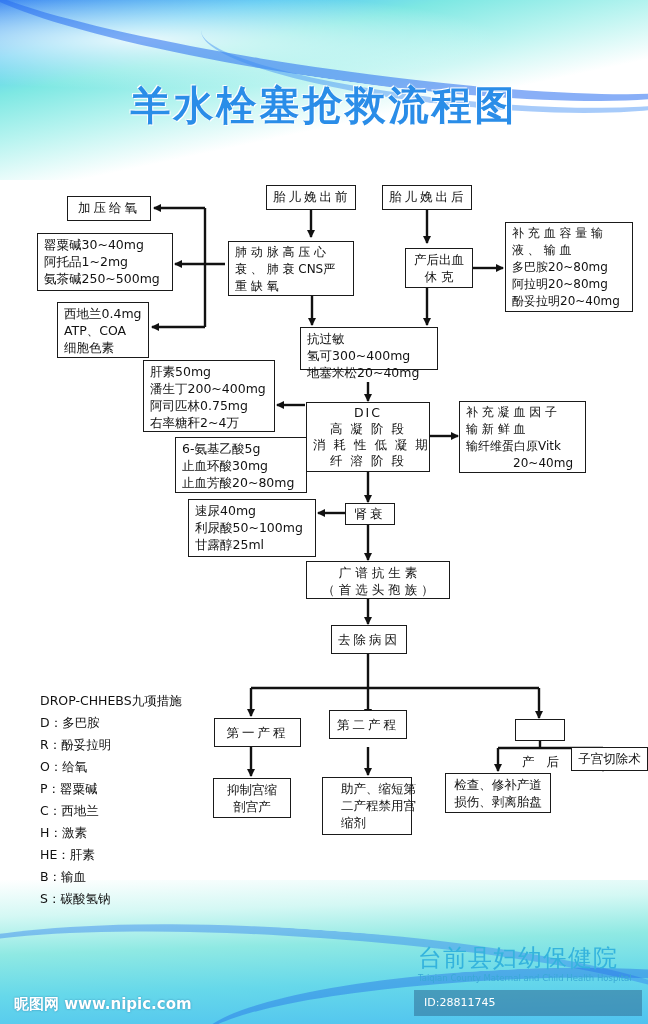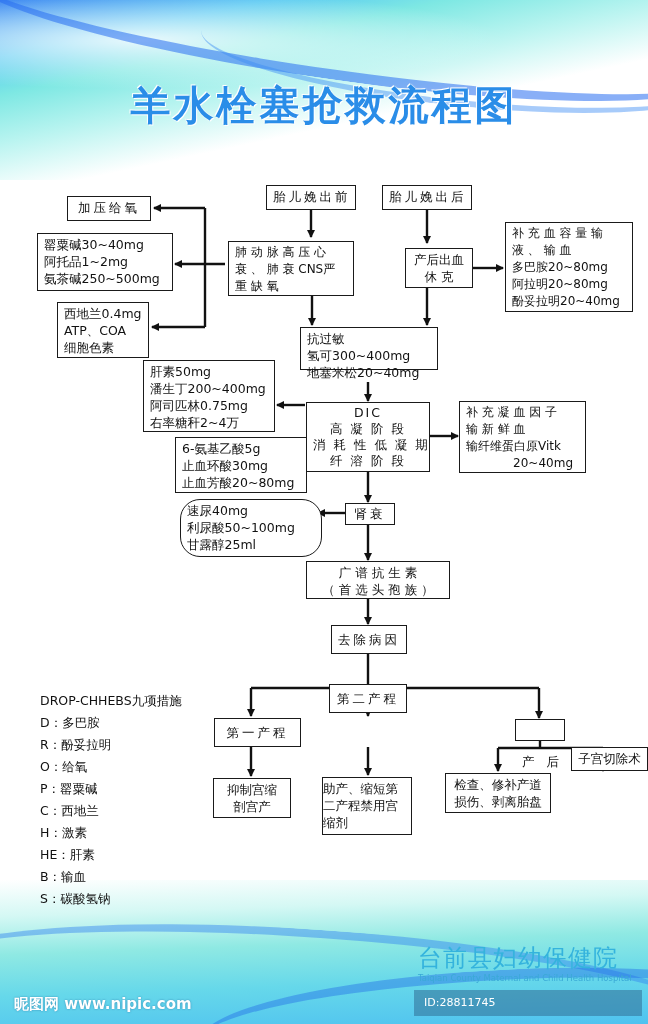--- a/index.html
+++ b/index.html
@@ -182,53 +182,53 @@
   <span class="ln">补 充 凝 血 因 子</span>
   <span class="ln">输 新 鲜 血</span>
   <span class="ln">输纤维蛋白原Vitk</span>
   <span class="ln" style="text-align:right; padding-right:6px;">20~40mg</span>
 </div>
 
 <div class="box center spaced" style="left:345px; top:503px; width:50px; height:22px; line-height:16px;">
   <span class="ln">肾衰</span>
 </div>
 
-<div class="box" style="left:180px; top:499px; width:142px; height:58px;border-radius:20px;">
+<div class="box" style="left:188px; top:499px; width:128px; height:58px;">
   <span class="ln">速尿40mg</span>
   <span class="ln">利尿酸50~100mg</span>
   <span class="ln">甘露醇25ml</span>
 </div>
 
 <div class="box center" style="left:306px; top:561px; width:144px; height:38px;">
   <span class="ln">广 谱 抗 生 素</span>
   <span class="ln">（ 首 选 头 孢 族 ）</span>
 </div>
 
 <div class="box center spaced" style="left:331px; top:625px; width:76px; height:29px; line-height:23px;">
   <span class="ln">去除病因</span>
 </div>
 
 <div class="box center spaced" style="left:214px; top:718px; width:87px; height:29px; line-height:23px;">
   <span class="ln">第一产程</span>
 </div>
 
-<div class="box center spaced" style="left:329px; top:684px; width:78px; height:29px; line-height:23px;">
+<div class="box center spaced" style="left:329px; top:710px; width:78px; height:29px; line-height:23px;">
   <span class="ln">第二产程</span>
 </div>
 
 <div class="box center" style="left:515px; top:719px; width:50px; height:22px; line-height:16px; white-space:pre;">
   <span class="ln">产   后</span>
 </div>
 
 <div class="box center" style="left:213px; top:778px; width:78px; height:40px;">
   <span class="ln">抑制宫缩</span>
   <span class="ln">剖宫产</span>
 </div>
 
-<div class="box" style="left:322px; top:777px; width:90px; height:58px; padding:2px 0;">
+<div class="box" style="left:322px; top:777px; width:90px; height:58px; padding:2px 18px;">
   <span class="ln">助产、缩短第</span>
   <span class="ln">二产程禁用宫</span>
   <span class="ln">缩剂</span>
 </div>
 
 <div class="box center" style="left:445px; top:773px; width:106px; height:40px;">
   <span class="ln">检查、修补产道</span>
   <span class="ln">损伤、剥离胎盘</span>
 </div>
 

